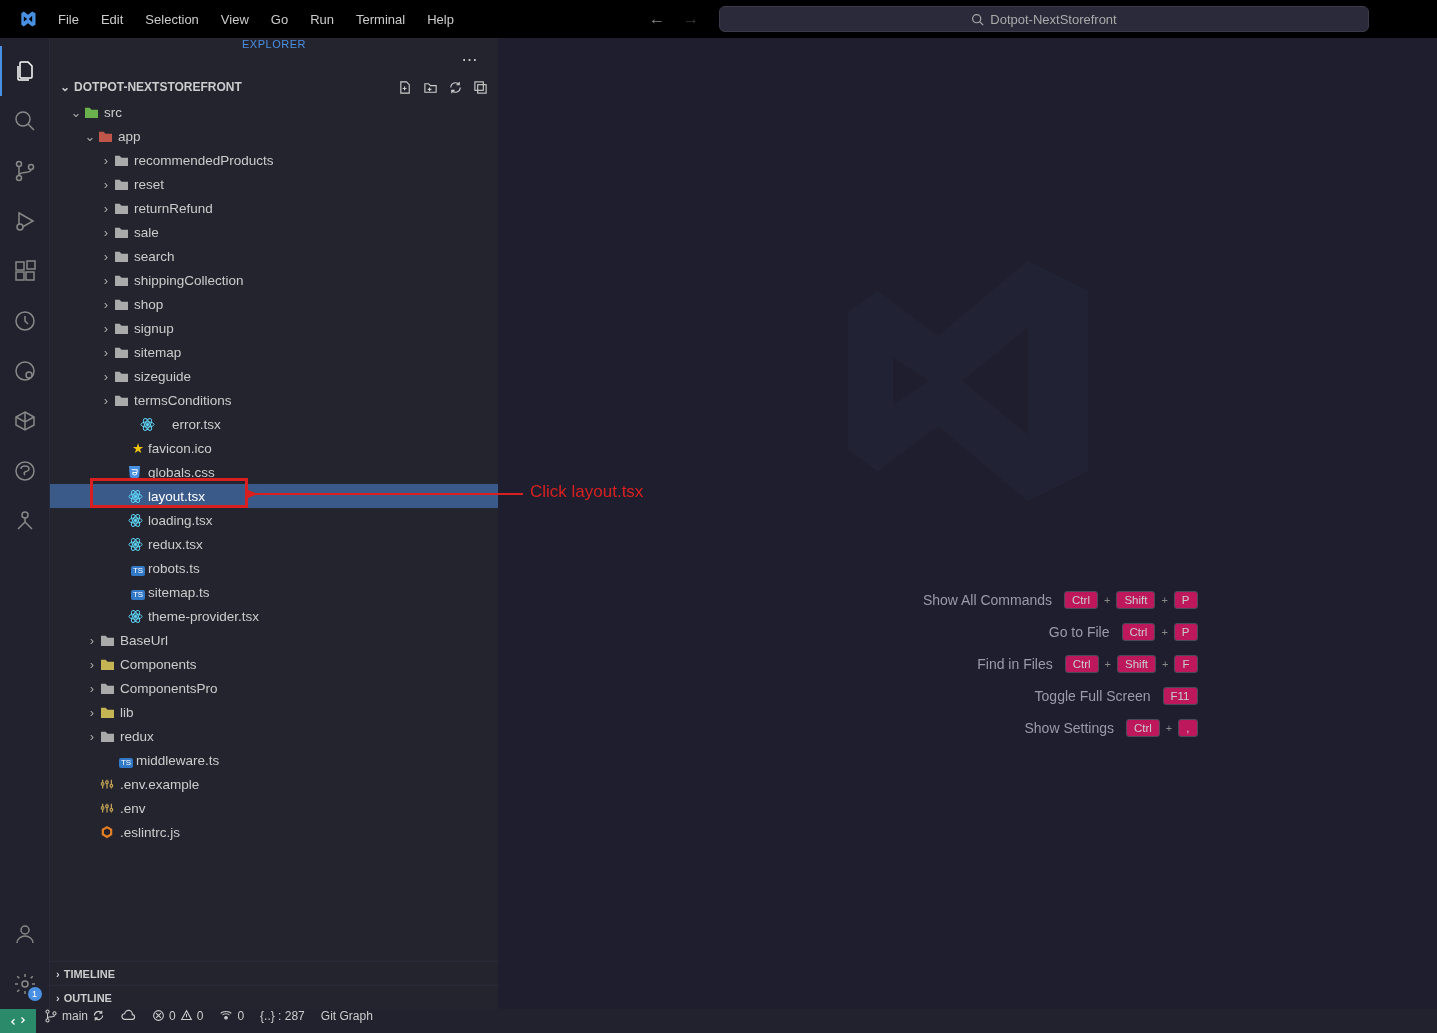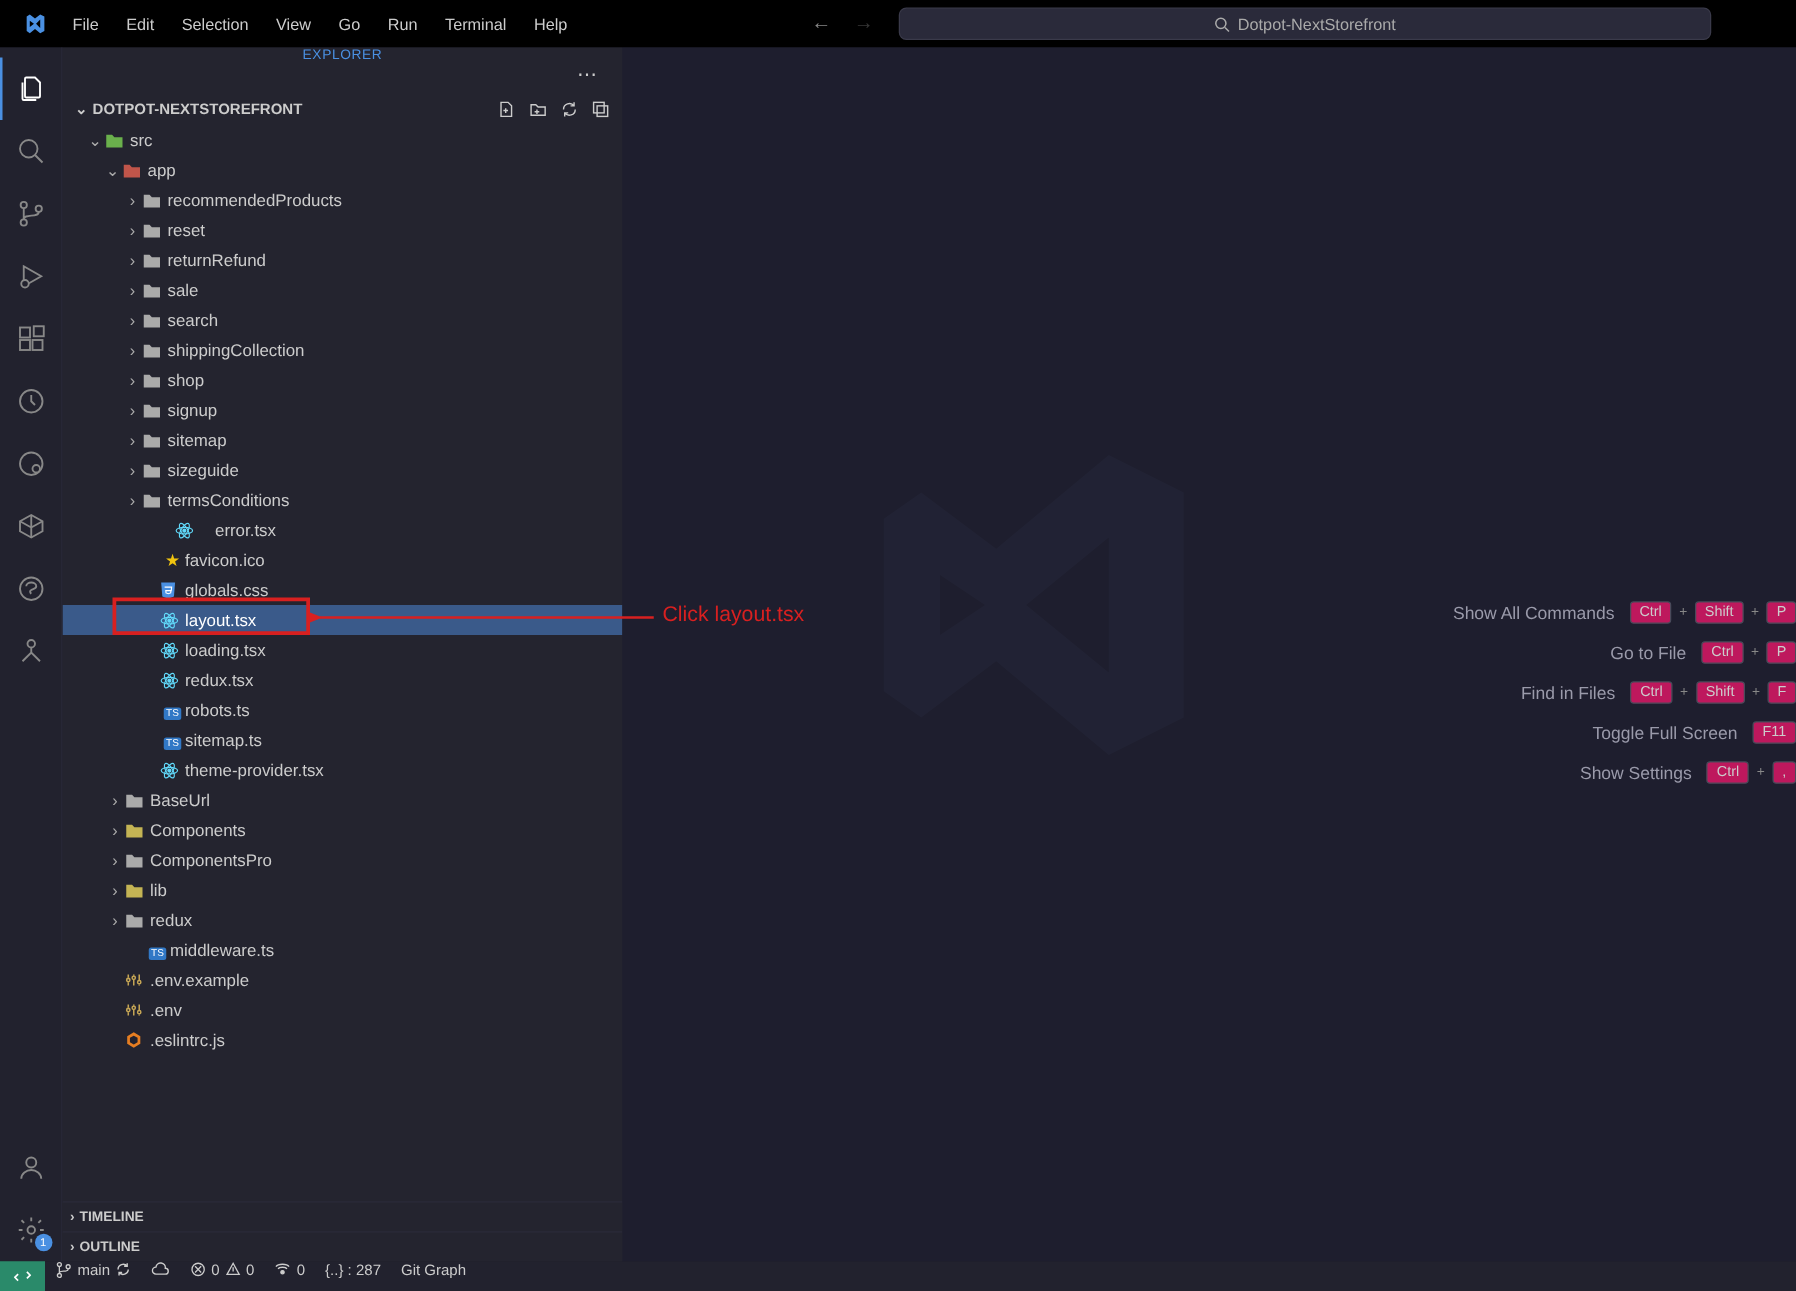--- a/index.html
+++ b/index.html
@@ -43,21 +43,21 @@
 .folder-icon-y { color: #c4b454; }
 .folder-icon-g { color: #6ab04c; }
 .folder-icon-r { color: #c0554a; }
 .star-icon { color: #f1c40f; }
 .css-icon { color: #4a90e2; }
 .toml-icon { color: #c4a454; }
 .js-icon-e { color: #e67e22; }
 .section-header { height: 24px; display: flex; align-items: center; padding: 0 6px; font-size: 11px; font-weight: 600; color: #ccc; gap: 4px; border-top: 1px solid #2a2a3a; background: #24242f; }
 
 
-.editor { flex: 1; background: #1e1e2e; position: relative; display: flex; flex-direction: row; align-items: center; justify-content: flex-end; }
+.editor { flex: 1; background: #1e1e2e; position: relative; display: flex; flex-direction: column; align-items: center; justify-content: center; }
 .watermark { opacity: 0.08; margin-top: -80px; }
 .shortcuts { margin-top: 60px; display: flex; flex-direction: column; gap: 14px; color: #888; font-size: 14px; }
 .shortcut-row { display: flex; align-items: center; justify-content: flex-end; gap: 12px; width: 460px; }
 .shortcut-label { text-align: right; color: #9a9aaa; }
 .keys { display: flex; gap: 6px; align-items: center; }
 .key { background: #be185d; color: #ccc; padding: 2px 7px; border-radius: 3px; font-size: 11.5px; border: 1px solid #4a4a5a; }
 .plus { color: #888; font-size: 11px; }
 
 
 .status-bar { height: 24px; background: #22222e; display: flex; align-items: center; font-size: 12px; color: #ccc; }

